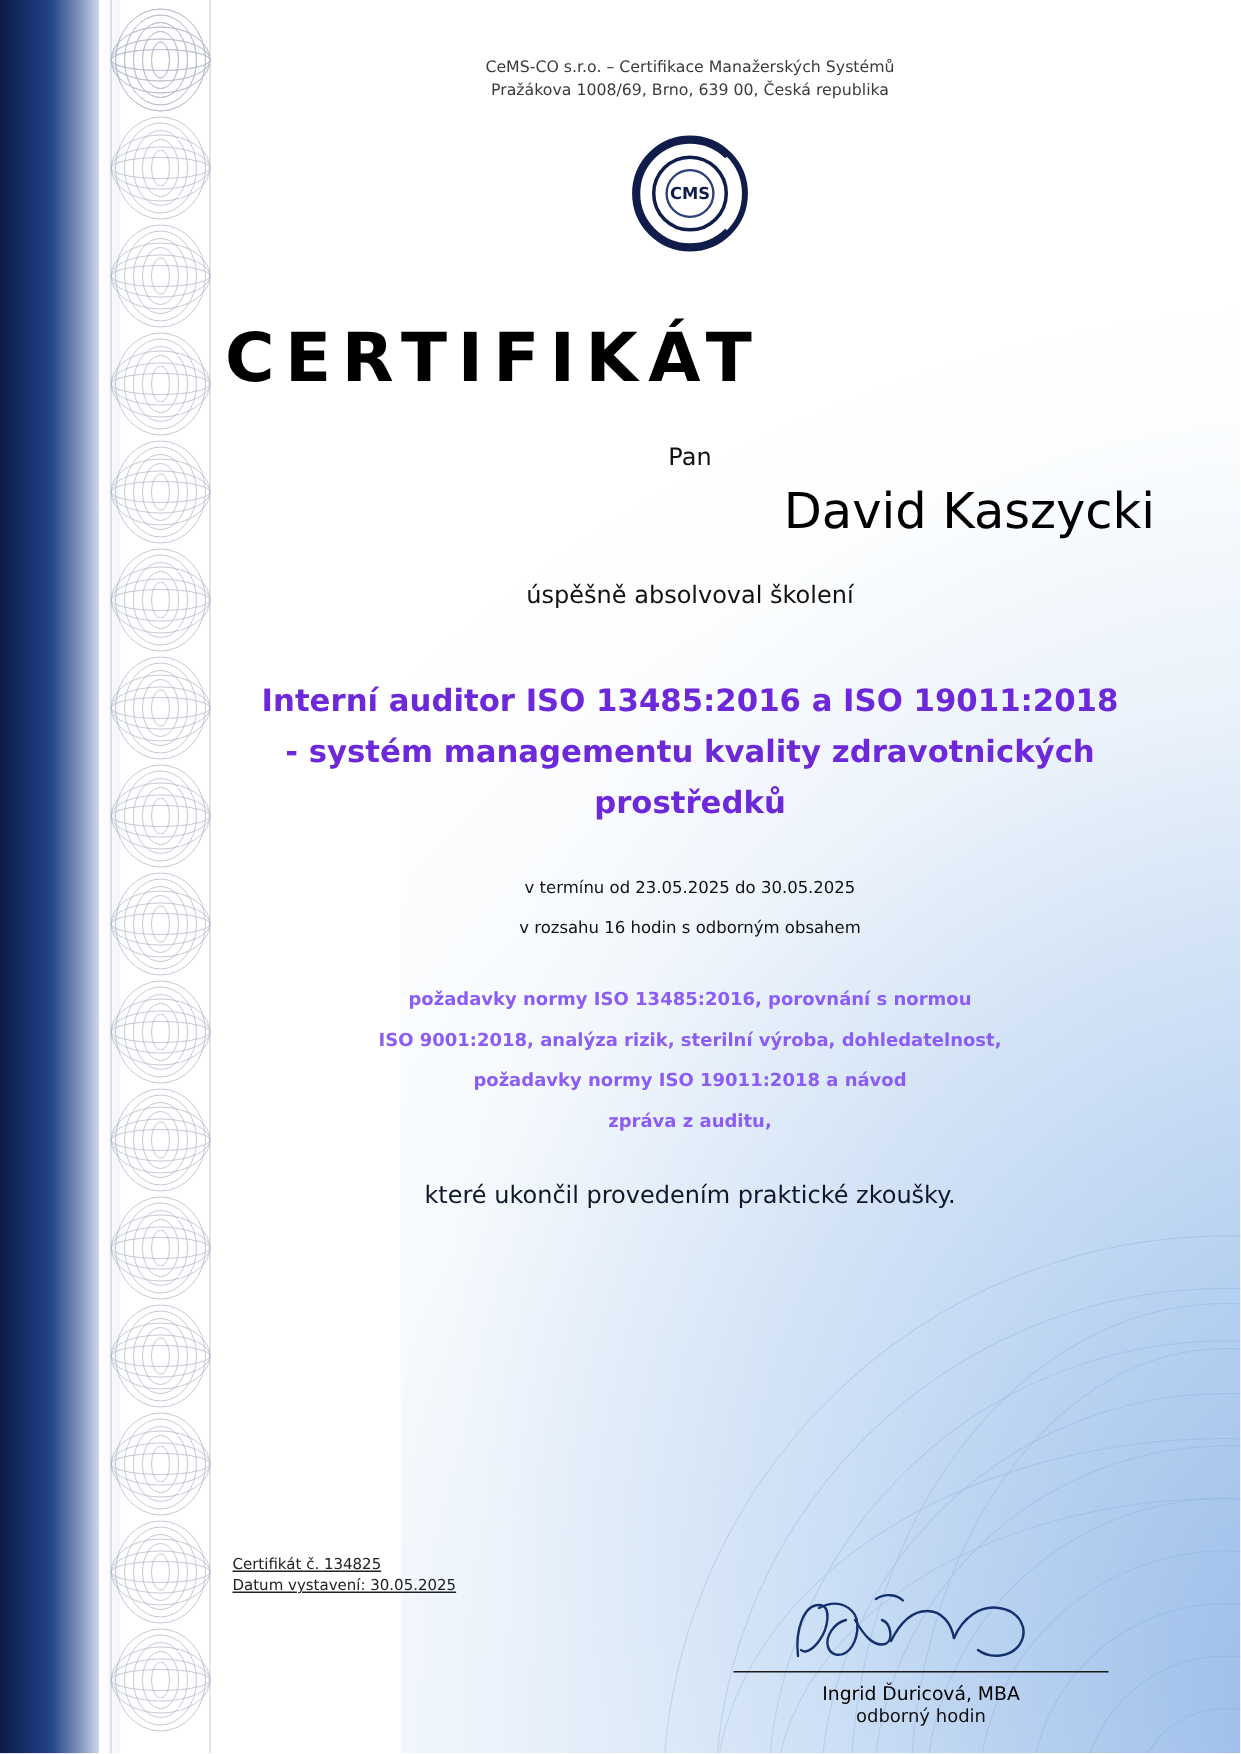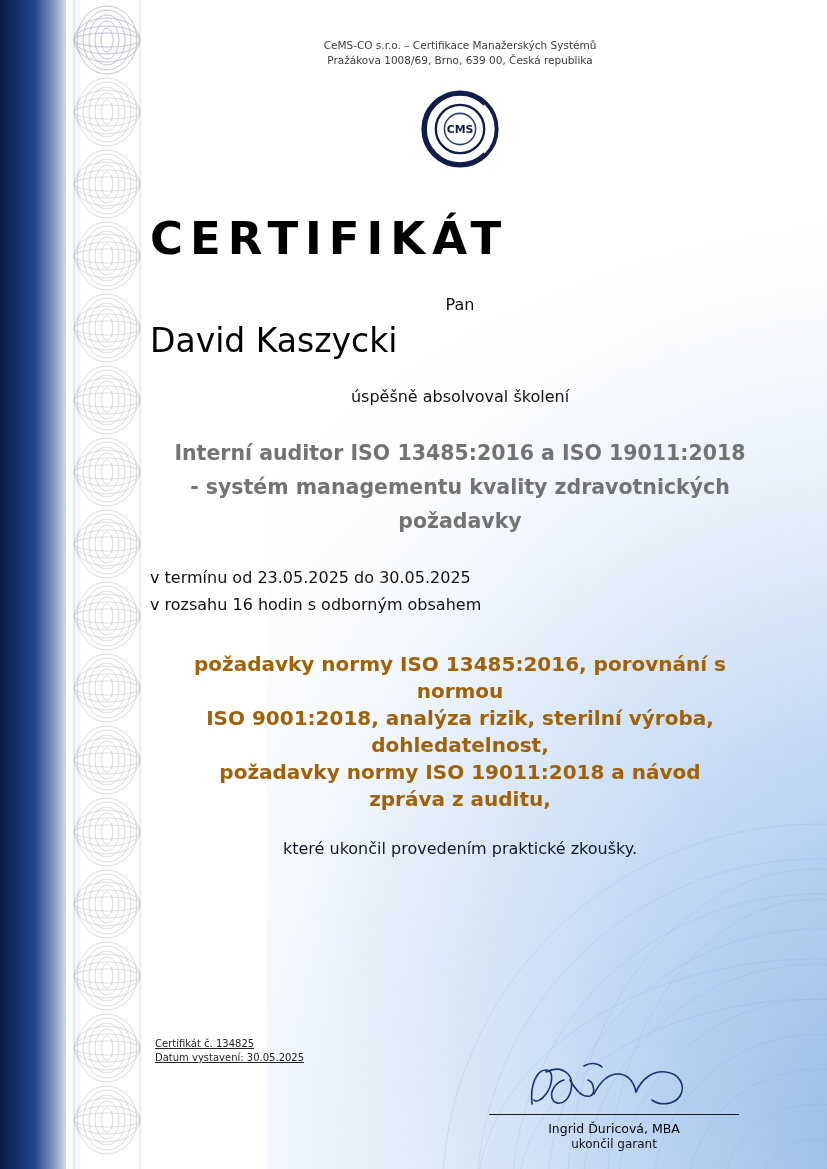--- a/index.html
+++ b/index.html
@@ -105,52 +105,52 @@
     color: #000000;
   }
   .salutation {
     margin-top: 30px;
     text-align: center;
     font-size: 16px;
     color: #111111;
   }
   .name {
     margin-top: 7px;
-    text-align: left;
+    text-align: right;
     font-size: 33px;
     color: #000000;
   }
   .subline {
     margin-top: 27px;
     text-align: center;
     font-size: 16px;
     color: #111111;
   }
   .course {
-    margin-top: 30px;
+    margin-top: 44px;
     text-align: center;
     font-size: 20.5px;
     font-weight: bold;
     line-height: 34px;
-    color: #737373;
+    color: #6d28d9;
   }
   .term {
     margin-top: 26px;
-    text-align: left;
-    font-size: 16px;
+    text-align: center;
+    font-size: 11px;
     line-height: 27px;
     color: #111111;
   }
   .scope {
-    margin-top: 33px;
-    text-align: center;
-    font-size: 20px;
+    margin-top: 21px;
+    text-align: center;
+    font-size: 12px;
     font-weight: bold;
     line-height: 27px;
-    color: #a16207;
+    color: #8b5cf6;
   }
   .closing {
     margin-top: 26px;
     text-align: center;
     font-size: 16px;
     color: #0f172a;
   }
 
   
   .footer-left {
@@ -272,21 +272,21 @@
 
     <div class="title">CERTIFIKÁT</div>
 
     <div class="salutation">Pan</div>
     <div class="name">David Kaszycki</div>
     <div class="subline">úspěšně absolvoval školení</div>
 
     <div class="course">
       <div>Interní auditor ISO 13485:2016 a ISO 19011:2018</div>
       <div>- systém managementu kvality zdravotnických</div>
-      <div>požadavky</div>
+      <div>prostředků</div>
     </div>
 
     <div class="term">
       <div>v termínu od 23.05.2025 do 30.05.2025</div>
       <div>v rozsahu 16 hodin s odborným obsahem</div>
     </div>
 
     <div class="scope">
       <div>požadavky normy ISO 13485:2016, porovnání s normou</div>
       <div>ISO 9001:2018, analýza rizik, sterilní výroba, dohledatelnost,</div>
@@ -308,16 +308,16 @@
         <path d="M8 44 C6 26 12 10 22 10 C31 10 28 26 22 34 C17 41 12 42 10 40"></path>
         <path d="M22 12 C30 8 38 8 44 14 C50 20 48 34 42 40 C37 45 30 44 28 38 C26 31 32 22 40 20"></path>
         <path d="M46 20 C52 30 58 38 66 36 C72 34 70 22 64 20"></path>
         <path d="M70 34 C76 22 84 14 94 14 C104 14 110 22 112 32"></path>
         <path d="M112 32 C118 18 130 10 142 12 C156 14 162 26 156 36 C150 45 136 46 128 40"></path>
         <path d="M60 6 C66 2 74 3 78 7"></path>
       </g>
     </svg>
     <div class="sig-rule"></div>
     <div class="sig-name">Ingrid Ďuricová, MBA</div>
-    <div class="sig-role">ukončil garant</div>
+    <div class="sig-role">odborný hodin</div>
   </div>
 
 </div>
 
 </body></html>

